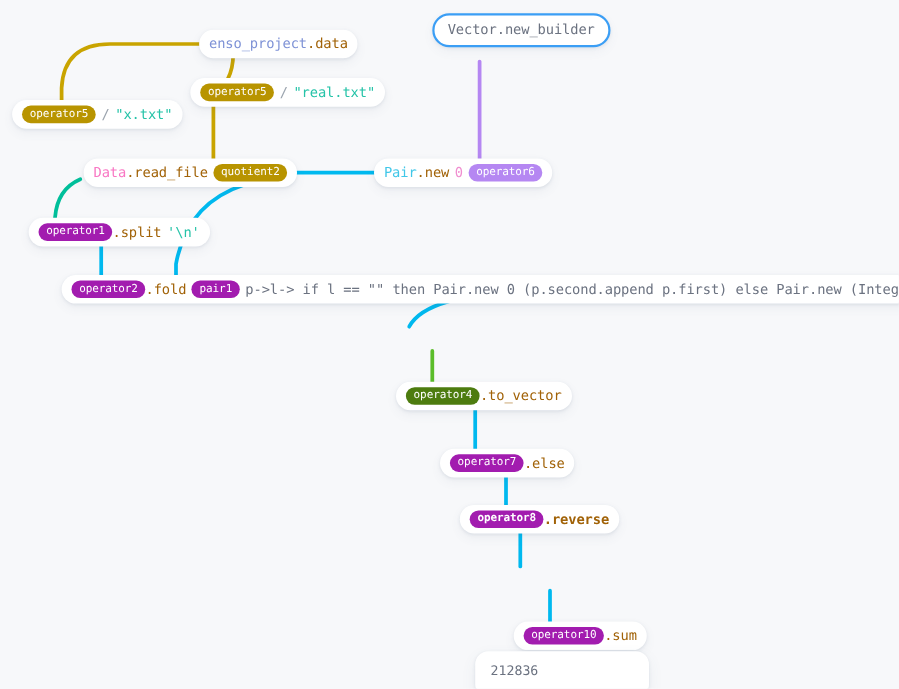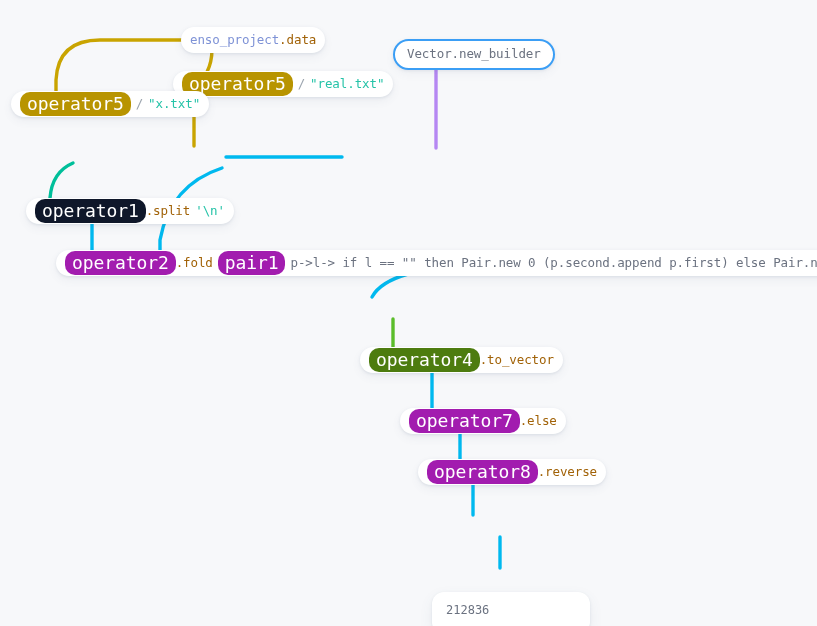--- a/index.html
+++ b/index.html
@@ -46,27 +46,27 @@
     box-shadow: 0 1px 3px rgba(80,100,130,0.10), 0 4px 10px rgba(80,100,130,0.06);
   }
   .tok {
     display: inline-block;
   }
   .pill {
     display: inline-block;
     border-radius: 10px;
     padding: 2.5px 7px 3.5px 7px;
     color: #ffffff;
-    font-size: 18px;
+    font-size: 10px;
     line-height: 1;
   }
   .pill-cyan   { background: #a21caf; }
   .pill-gold   { background: #b89400; }
   .pill-green  { background: #4d7c0f; }
-  .pill-teal   { background: #0f172a; }
+  .pill-teal   { background: #a21caf; }
   .pill-purple { background: #b587f2; }
 
   .t-ident   { color: #7e92d6; }
   .t-method  { color: #a16207; text-align: center; }
   .t-type    { color: #41c7e8; }
   .t-typepk  { color: #f977c4; }
   .t-string  { color: #26c3a8; }
   .t-num     { color: #f08ed0; }
   .t-plain   { color: #6b7280; }
   .t-op      { color: #9aa3ad; }
@@ -120,41 +120,55 @@
     <path d="M 473 483 L 473 515" fill="none" stroke="#00b9ef" stroke-width="3.4" stroke-linecap="round"></path>
 
     <path d="M 500 537 L 500 568" fill="none" stroke="#00b9ef" stroke-width="3.4" stroke-linecap="round"></path>
   </svg>
 
   <div class="node" style="left:181px; top:27px;">
     <span class="tok t-ident">enso_project</span>
       <span class="tok t-method">.data</span>
   </div>
 
-  <div class="node selected" style="left:393px; top:39px;">
+  <div class="node selected" style="left:393px; top:12px;">
     <span class="tok t-plain">Vector.new_builder</span>
   </div>
 
   <div class="node" style="left:173px; top:71px;">
     <span class="pill pill-gold">operator5</span>
       <span class="sp"></span>
       <span class="tok t-op">/</span>
       <span class="sp"></span>
       <span class="tok t-string">"real.txt"</span>
   </div>
 
   <div class="node" style="left:11px; top:91px;">
     <span class="pill pill-gold">operator5</span>
       <span class="sp"></span>
       <span class="tok t-op">/</span>
       <span class="sp"></span>
       <span class="tok t-string">"x.txt"</span>
   </div>
 
-
+  <div class="node" style="left:76px; top:144px;">
+    <span class="tok t-typepk">Data</span>
+      <span class="tok t-method">.read_file</span>
+      <span class="sp"></span>
+      <span class="pill pill-gold">quotient2</span>
+  </div>
+
+  <div class="node" style="left:340px; top:144px;">
+    <span class="tok t-type">Pair</span>
+      <span class="tok t-method">.new</span>
+      <span class="sp"></span>
+      <span class="tok t-num">0</span>
+      <span class="sp"></span>
+      <span class="pill pill-purple">operator6</span>
+  </div>
 
   <div class="node" style="left:26px; top:198px;">
     <span class="pill pill-teal">operator1</span>
       <span class="tok t-method">.split</span>
       <span class="sp"></span>
       <span class="tok t-string">'\n'</span>
   </div>
 
   <div class="node" style="left:56px; top:250px;">
     <span class="pill pill-cyan">operator2</span>
@@ -169,24 +183,28 @@
   <div class="node" style="left:360px; top:347px;">
     <span class="pill pill-green">operator4</span>
       <span class="tok t-method">.to_vector</span>
   </div>
 
   <div class="node" style="left:400px; top:408px;">
     <span class="pill pill-cyan">operator7</span>
       <span class="tok t-method">.else</span>
   </div>
 
-  <div class="node" style="left:418px; top:459px;">
+  <div class="node" style="left:418px; top:459px;font-weight:bold;">
     <span class="pill pill-cyan">operator8</span>
       <span class="tok t-method">.reverse</span>
   </div>
 
 
+  <div class="node" style="left:467px; top:565px;">
+    <span class="pill pill-cyan">operator10</span>
+      <span class="tok t-method">.sum</span>
+  </div>
 
   <div class="result-panel" style="left:432px; top:592px; width:158px; height:42px;">
     <span>212836</span>
   </div>
 
 </div>
 
 </body></html>

